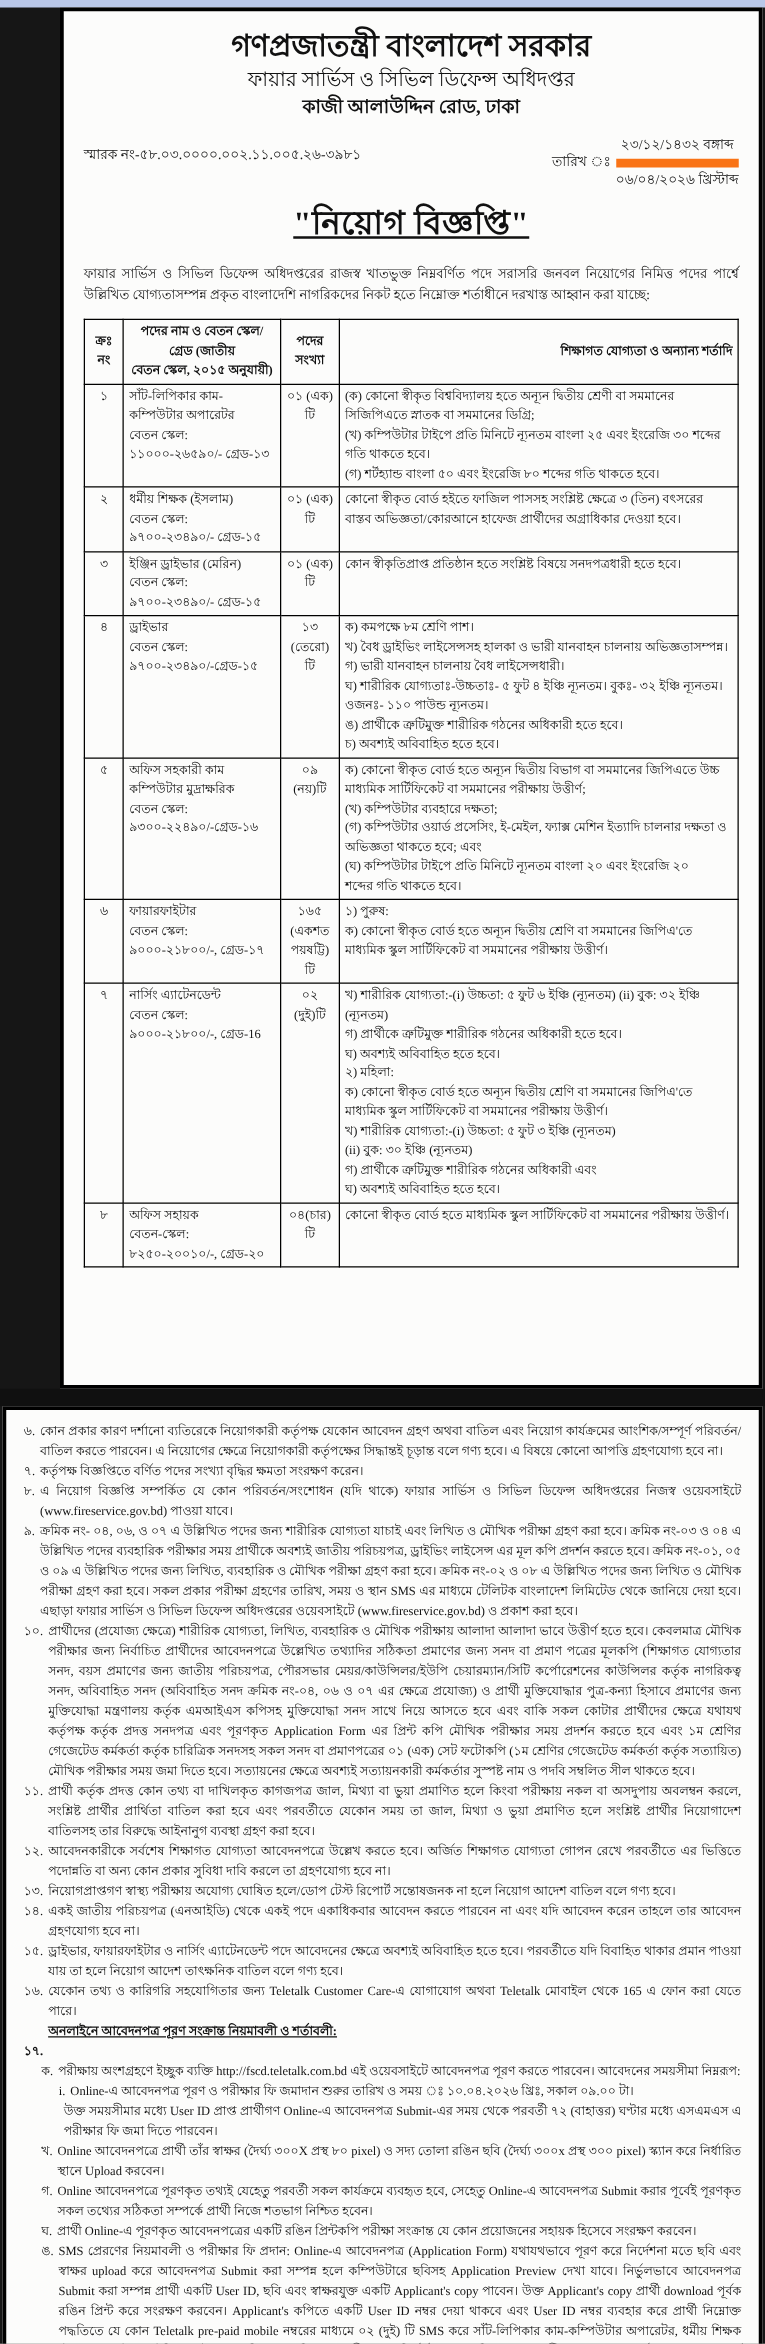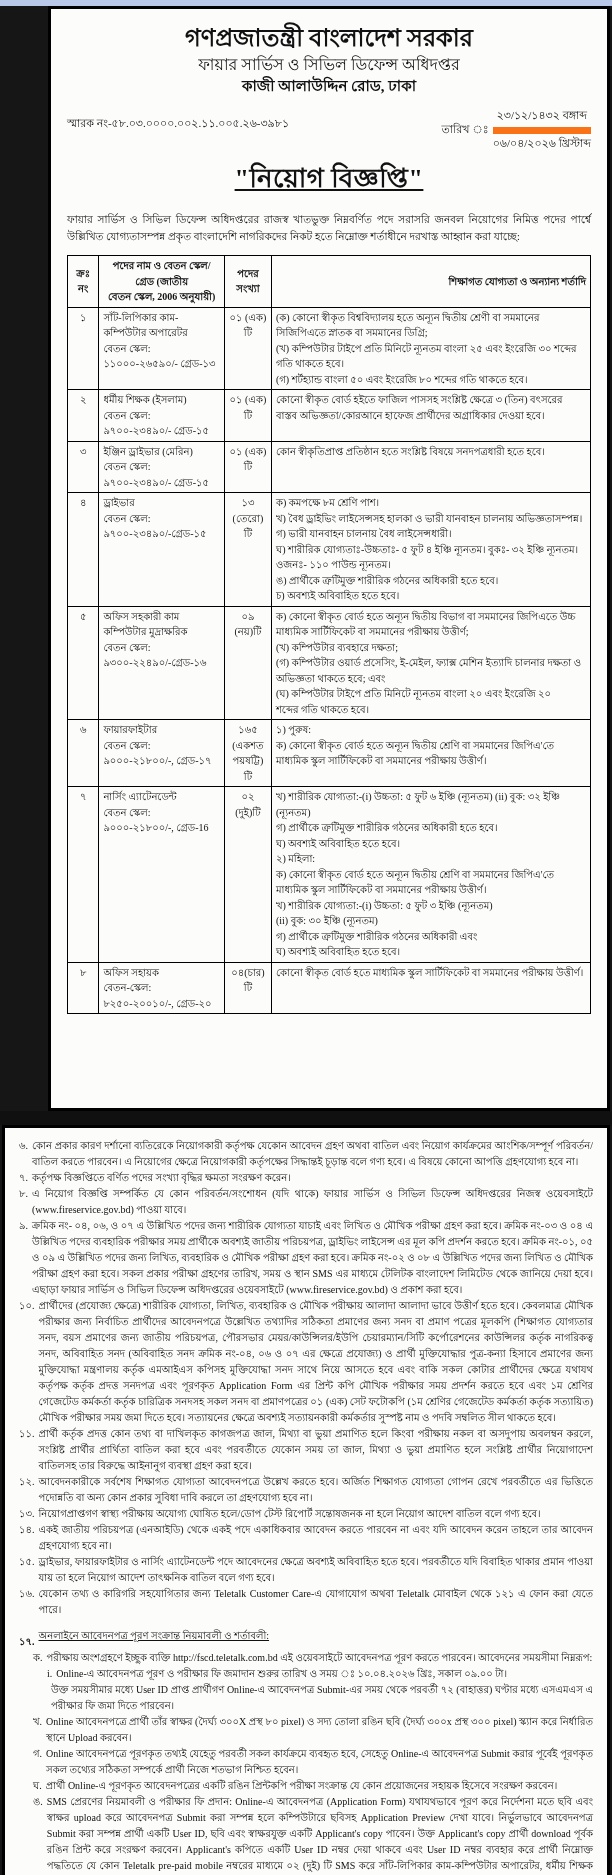--- a/index.html
+++ b/index.html
@@ -47,21 +47,21 @@
   .c-count { width:9%; text-align:center; }
   .c-qual { width:61%; }
   .post-table td { white-space:pre-wrap; }
 
   .terms { font-size:10px; line-height:1.6; }
   .term { display:flex; text-align:justify; }
   .term .tnum { flex:0 0 auto; padding-right:4px; white-space:nowrap; }
   .term .ttext { flex:1 1 auto; white-space:pre-wrap; }
   .ind1 { padding-left:14px; }
   .ind2 { padding-left:28px; }
-  .term.b .ttext { font-weight:normal;margin-top:10px; }
+  .term.b .ttext { font-weight:bold; }
   .term.b .tnum { font-weight:bold;margin-top:16px; }
   .term.u .ttext { text-decoration:underline; }
 
   .footer-code { position:absolute; left:36px; bottom:14px; font-size:9px; font-family:"Liberation Sans", sans-serif; color:#222; }
 </style>
 </head>
 <body>
 
 <div class="top-strip"></div>
 
@@ -84,21 +84,21 @@
   <div class="center notice-title">"নিয়োগ বিজ্ঞপ্তি"</div>
 
   <div class="intro">ফায়ার সার্ভিস ও সিভিল ডিফেন্স অধিদপ্তরের রাজস্ব খাতভুক্ত নিম্নবর্ণিত পদে সরাসরি জনবল নিয়োগের নিমিত্ত পদের পার্শ্বে উল্লিখিত যোগ্যতাসম্পন্ন প্রকৃত বাংলাদেশি নাগরিকদের নিকট হতে নিম্নোক্ত শর্তাধীনে দরখাস্ত আহ্বান করা যাচ্ছে:</div>
 
   <table class="post-table">
     <thead>
       <tr>
         <th class="c-sl" style="white-space:pre-wrap">ক্রঃ
 নং</th>
         <th class="c-post" style="white-space:pre-wrap">পদের নাম ও বেতন স্কেল/গ্রেড (জাতীয়
-বেতন স্কেল, 2006 অনুযায়ী)</th>
+বেতন স্কেল, ২০১৫ অনুযায়ী)</th>
         <th class="c-count" style="white-space:pre-wrap">পদের
 সংখ্যা</th>
         <th class="c-qual" style="text-align:right">শিক্ষাগত যোগ্যতা ও অন্যান্য শর্তাদি</th>
       </tr>
     </thead>
     <tbody>
         <tr>
           <td class="c-sl">১</td>
           <td class="c-post">সাঁট-লিপিকার কাম-কম্পিউটার অপারেটর
 বেতন স্কেল: ১১০০০-২৬৫৯০/- গ্রেড-১৩</td>
@@ -229,21 +229,21 @@
       <div class="term">
         <span class="tnum">১৪.</span>
         <span class="ttext">একই জাতীয় পরিচয়পত্র (এনআইডি) থেকে একই পদে একাধিকবার আবেদন করতে পারবেন না এবং যদি আবেদন করেন তাহলে তার আবেদন গ্রহণযোগ্য হবে না।</span>
       </div>
       <div class="term">
         <span class="tnum">১৫.</span>
         <span class="ttext">ড্রাইভার, ফায়ারফাইটার ও নার্সিং এ্যাটেনডেন্ট পদে আবেদনের ক্ষেত্রে অবশ্যই অবিবাহিত হতে হবে। পরবর্তীতে যদি বিবাহিত থাকার প্রমান পাওয়া যায় তা হলে নিয়োগ আদেশ তাৎক্ষনিক বাতিল বলে গণ্য হবে।</span>
       </div>
       <div class="term">
         <span class="tnum">১৬.</span>
-        <span class="ttext">যেকোন তথ্য ও কারিগরি সহযোগিতার জন্য Teletalk Customer Care-এ যোগাযোগ অথবা Teletalk মোবাইল থেকে ১২১ এ ফোন করা যেতে পারে।</span>
+        <span class="ttext">যেকোন তথ্য ও কারিগরি সহযোগিতার জন্য Teletalk Customer Care-এ যোগাযোগ অথবা Teletalk মোবাইল থেকে 165 এ ফোন করা যেতে পারে।</span>
       </div>
       <div class="term b u">
         <span class="tnum">১৭.</span>
         <span class="ttext">অনলাইনে আবেদনপত্র পূরণ সংক্রান্ত নিয়মাবলী ও শর্তাবলী:</span>
       </div>
       <div class="term ind1">
         <span class="tnum">ক.</span>
         <span class="ttext">পরীক্ষায় অংশগ্রহণে ইচ্ছুক ব্যক্তি http://fscd.teletalk.com.bd এই ওয়েবসাইটে আবেদনপত্র পূরণ করতে পারবেন। আবেদনের সময়সীমা নিম্নরূপ:</span>
       </div>
       <div class="term ind2">

